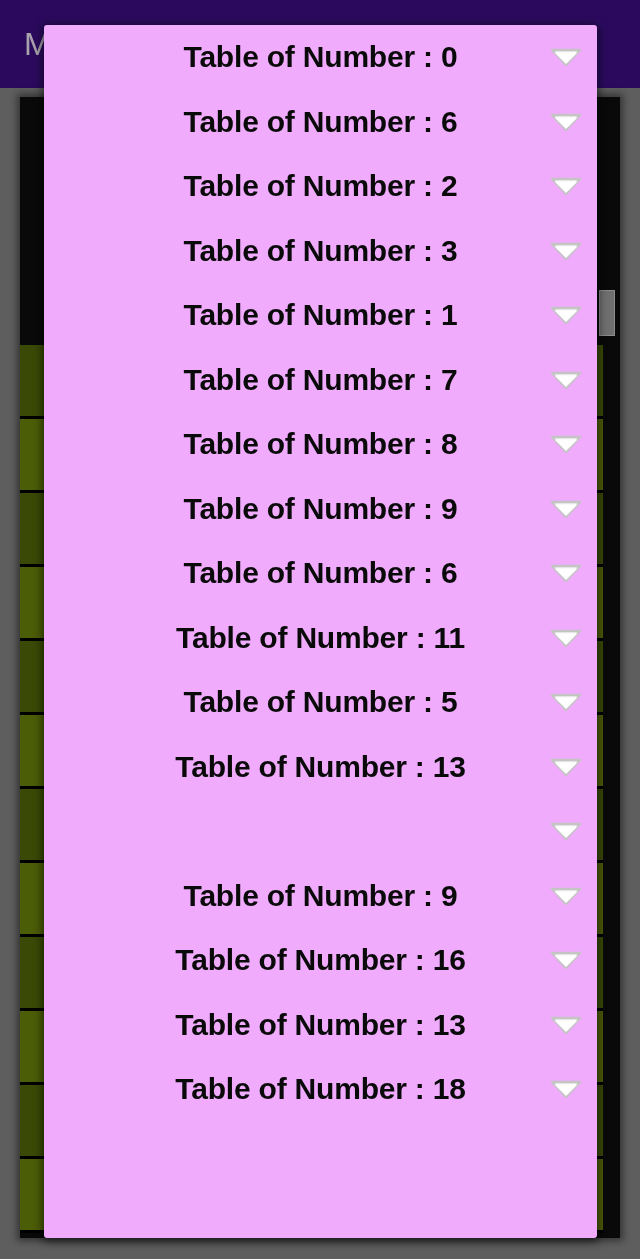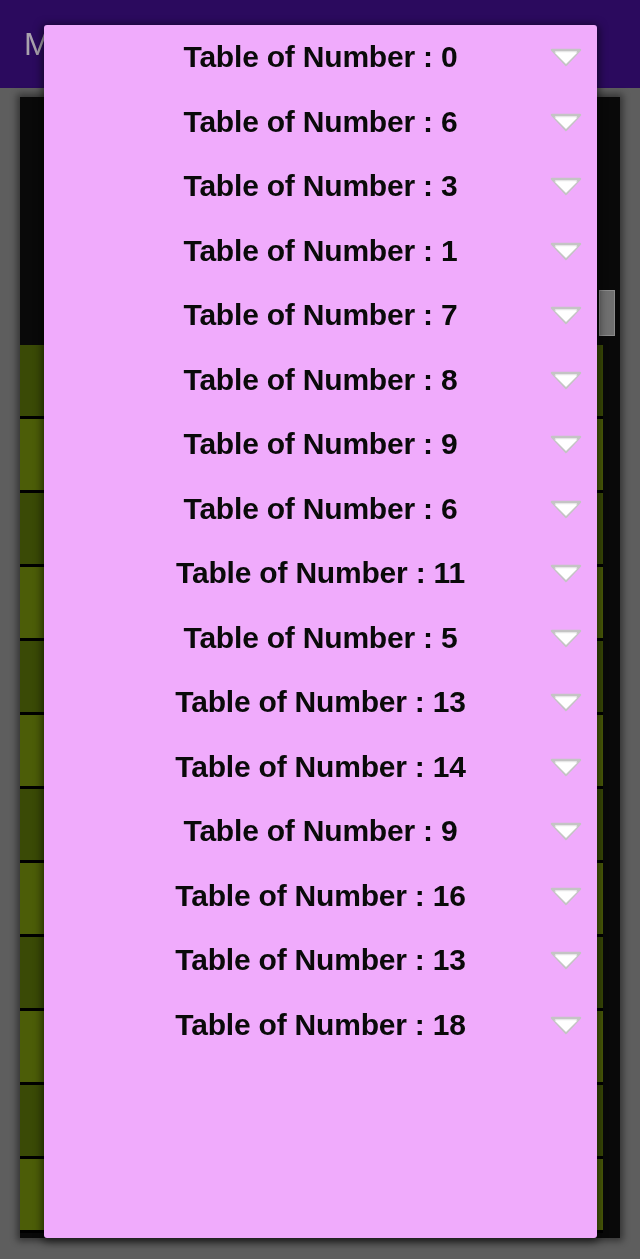--- a/index.html
+++ b/index.html
@@ -281,20 +281,27 @@
             </svg></span>
         </div>
         <div class="dd-item">
           <span class="dd-item-label">Table of Number : 6</span>
           <span class="dd-caret"><svg viewBox="0 0 34 20" width="34" height="20">
               <polygon points="3,3 31,3 17,18" fill="#f2f2f2" stroke="#c4c4c4" stroke-width="2.4" stroke-linejoin="round"></polygon>
               <polygon points="5.5,5.5 28.5,5.5 17,17" fill="#ffffff"></polygon>
             </svg></span>
         </div>
         <div class="dd-item">
+          <span class="dd-item-label">Table of Number : 2</span>
+          <span class="dd-caret"><svg viewBox="0 0 34 20" width="34" height="20">
+              <polygon points="3,3 31,3 17,18" fill="#f2f2f2" stroke="#c4c4c4" stroke-width="2.4" stroke-linejoin="round"></polygon>
+              <polygon points="5.5,5.5 28.5,5.5 17,17" fill="#ffffff"></polygon>
+            </svg></span>
+        </div>
+        <div class="dd-item">
           <span class="dd-item-label">Table of Number : 3</span>
           <span class="dd-caret"><svg viewBox="0 0 34 20" width="34" height="20">
               <polygon points="3,3 31,3 17,18" fill="#f2f2f2" stroke="#c4c4c4" stroke-width="2.4" stroke-linejoin="round"></polygon>
               <polygon points="5.5,5.5 28.5,5.5 17,17" fill="#ffffff"></polygon>
             </svg></span>
         </div>
         <div class="dd-item">
           <span class="dd-item-label">Table of Number : 1</span>
           <span class="dd-caret"><svg viewBox="0 0 34 20" width="34" height="20">
               <polygon points="3,3 31,3 17,18" fill="#f2f2f2" stroke="#c4c4c4" stroke-width="2.4" stroke-linejoin="round"></polygon>
@@ -344,21 +351,20 @@
             </svg></span>
         </div>
         <div class="dd-item">
           <span class="dd-item-label">Table of Number : 13</span>
           <span class="dd-caret"><svg viewBox="0 0 34 20" width="34" height="20">
               <polygon points="3,3 31,3 17,18" fill="#f2f2f2" stroke="#c4c4c4" stroke-width="2.4" stroke-linejoin="round"></polygon>
               <polygon points="5.5,5.5 28.5,5.5 17,17" fill="#ffffff"></polygon>
             </svg></span>
         </div>
         <div class="dd-item">
-          <span class="dd-item-label">Table of Number : 14</span>
           <span class="dd-caret"><svg viewBox="0 0 34 20" width="34" height="20">
               <polygon points="3,3 31,3 17,18" fill="#f2f2f2" stroke="#c4c4c4" stroke-width="2.4" stroke-linejoin="round"></polygon>
               <polygon points="5.5,5.5 28.5,5.5 17,17" fill="#ffffff"></polygon>
             </svg></span>
         </div>
         <div class="dd-item">
           <span class="dd-item-label">Table of Number : 9</span>
           <span class="dd-caret"><svg viewBox="0 0 34 20" width="34" height="20">
               <polygon points="3,3 31,3 17,18" fill="#f2f2f2" stroke="#c4c4c4" stroke-width="2.4" stroke-linejoin="round"></polygon>
               <polygon points="5.5,5.5 28.5,5.5 17,17" fill="#ffffff"></polygon>

